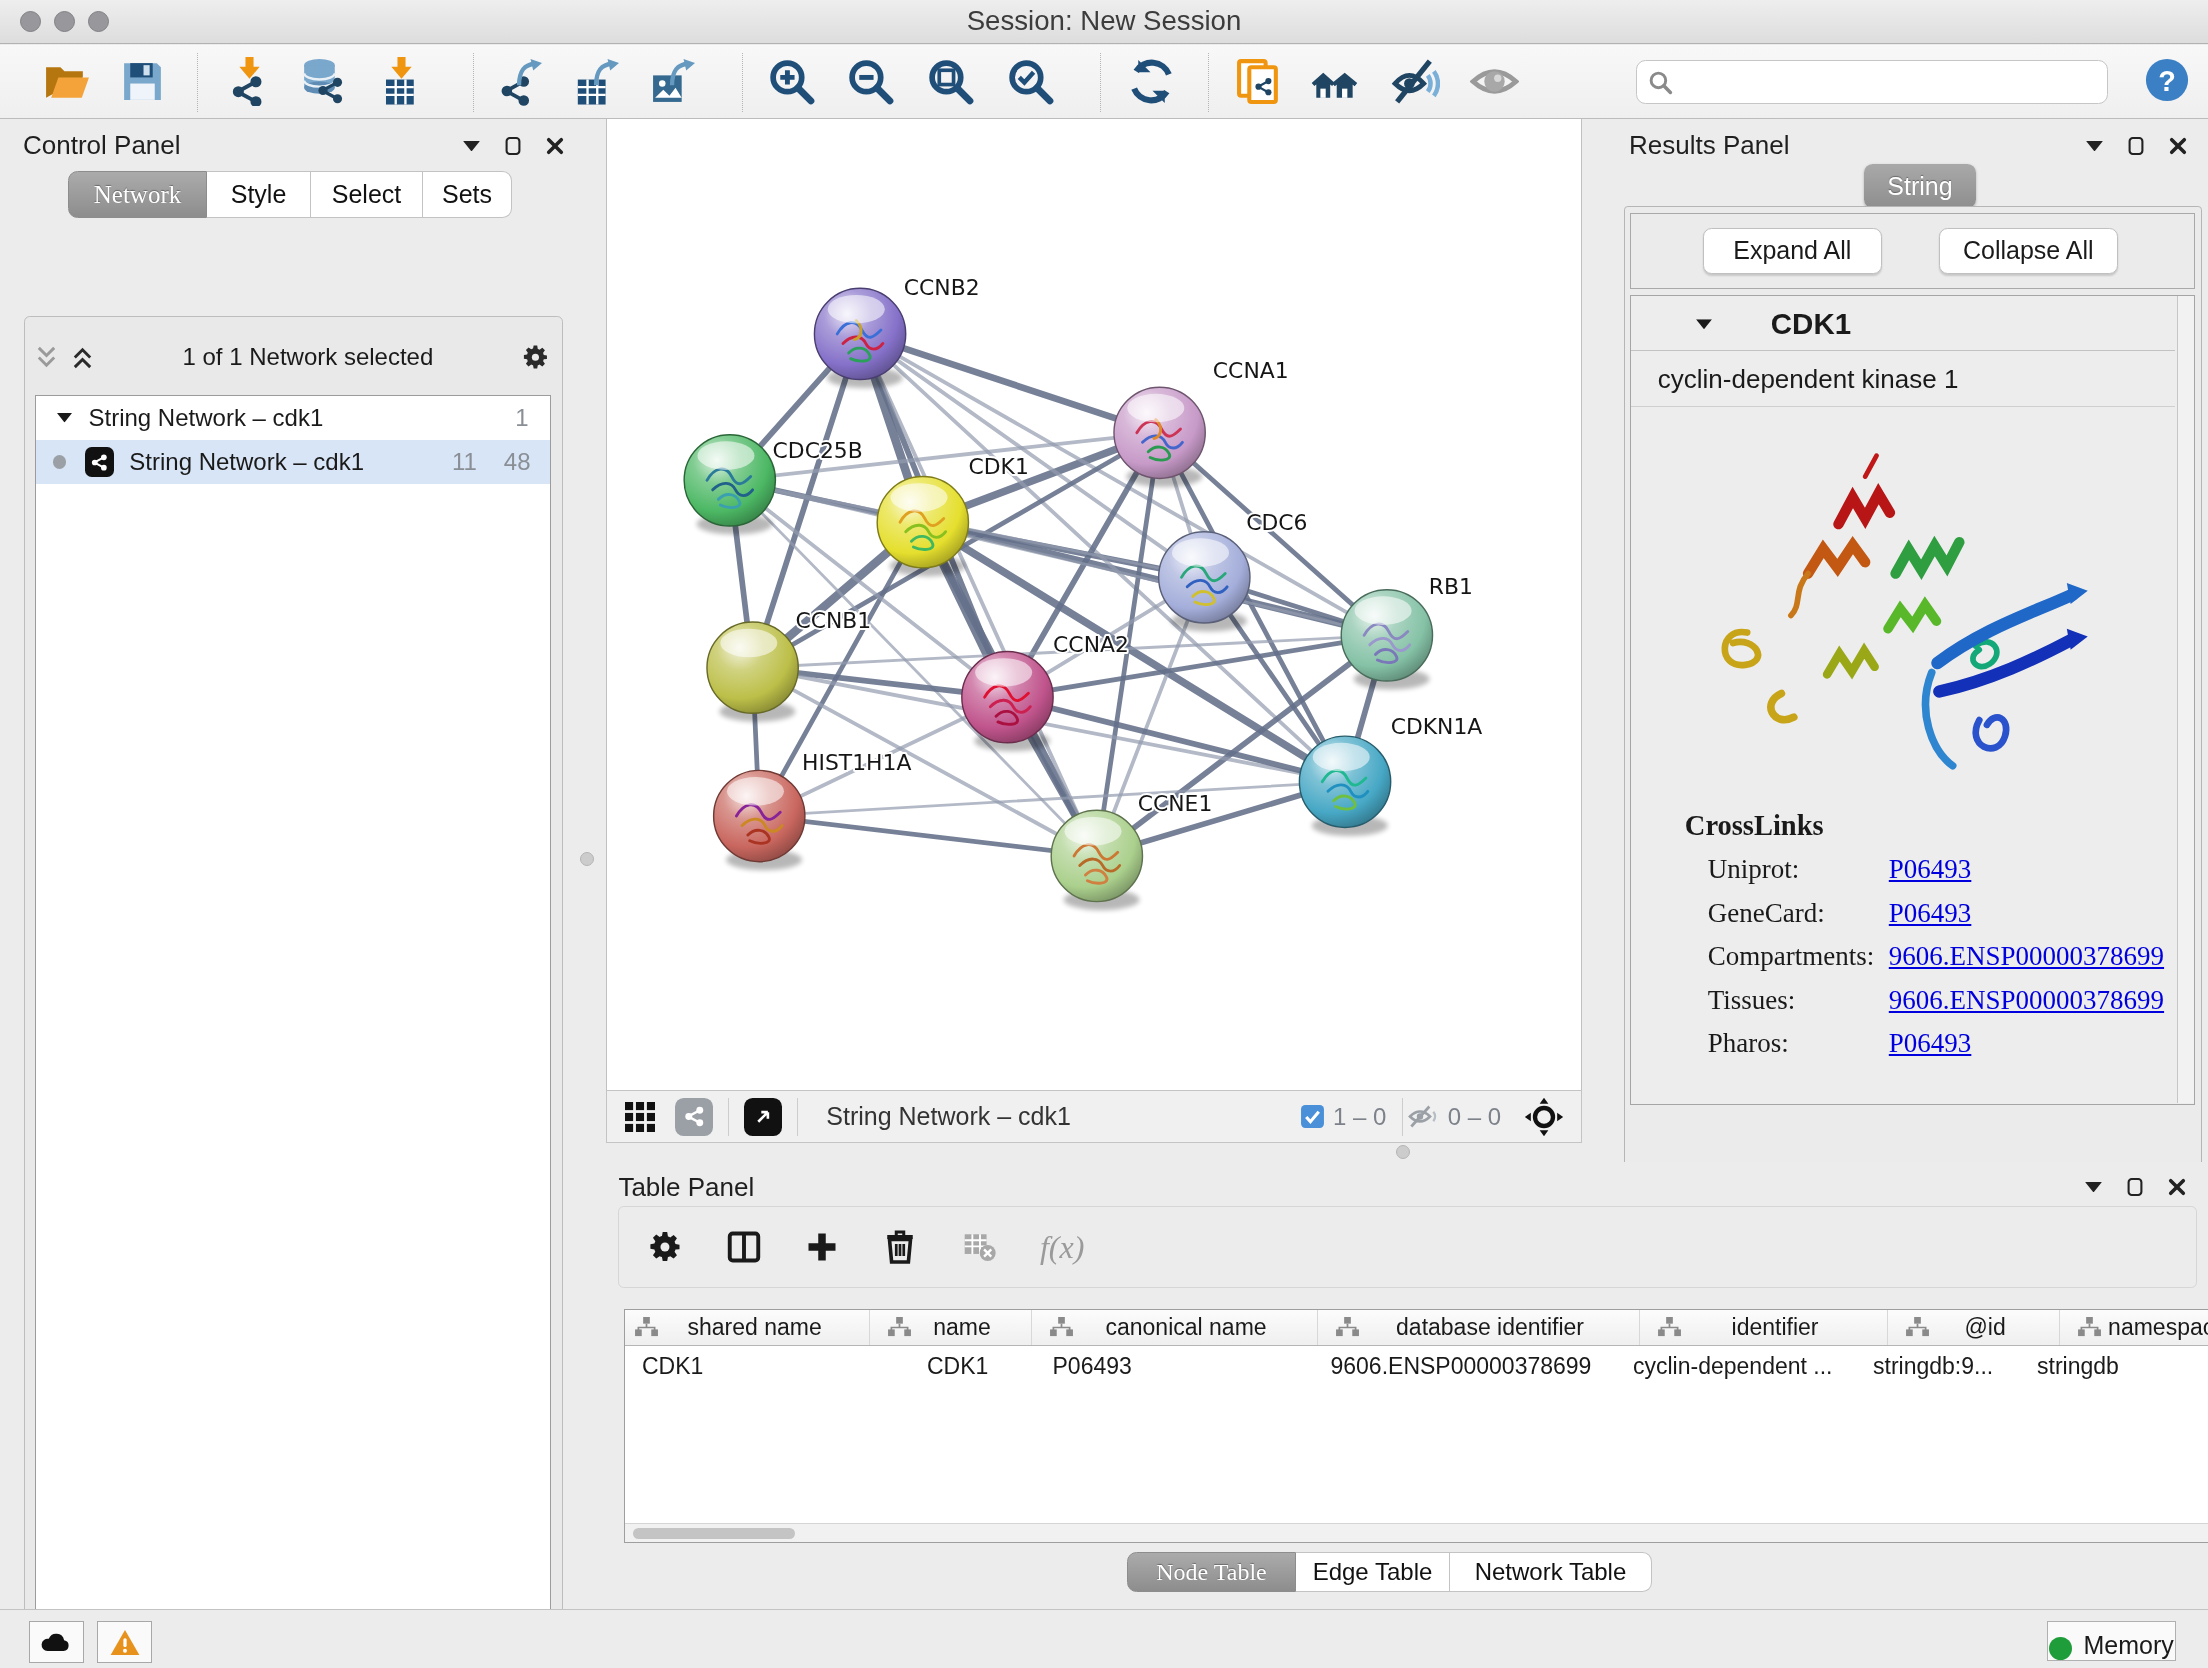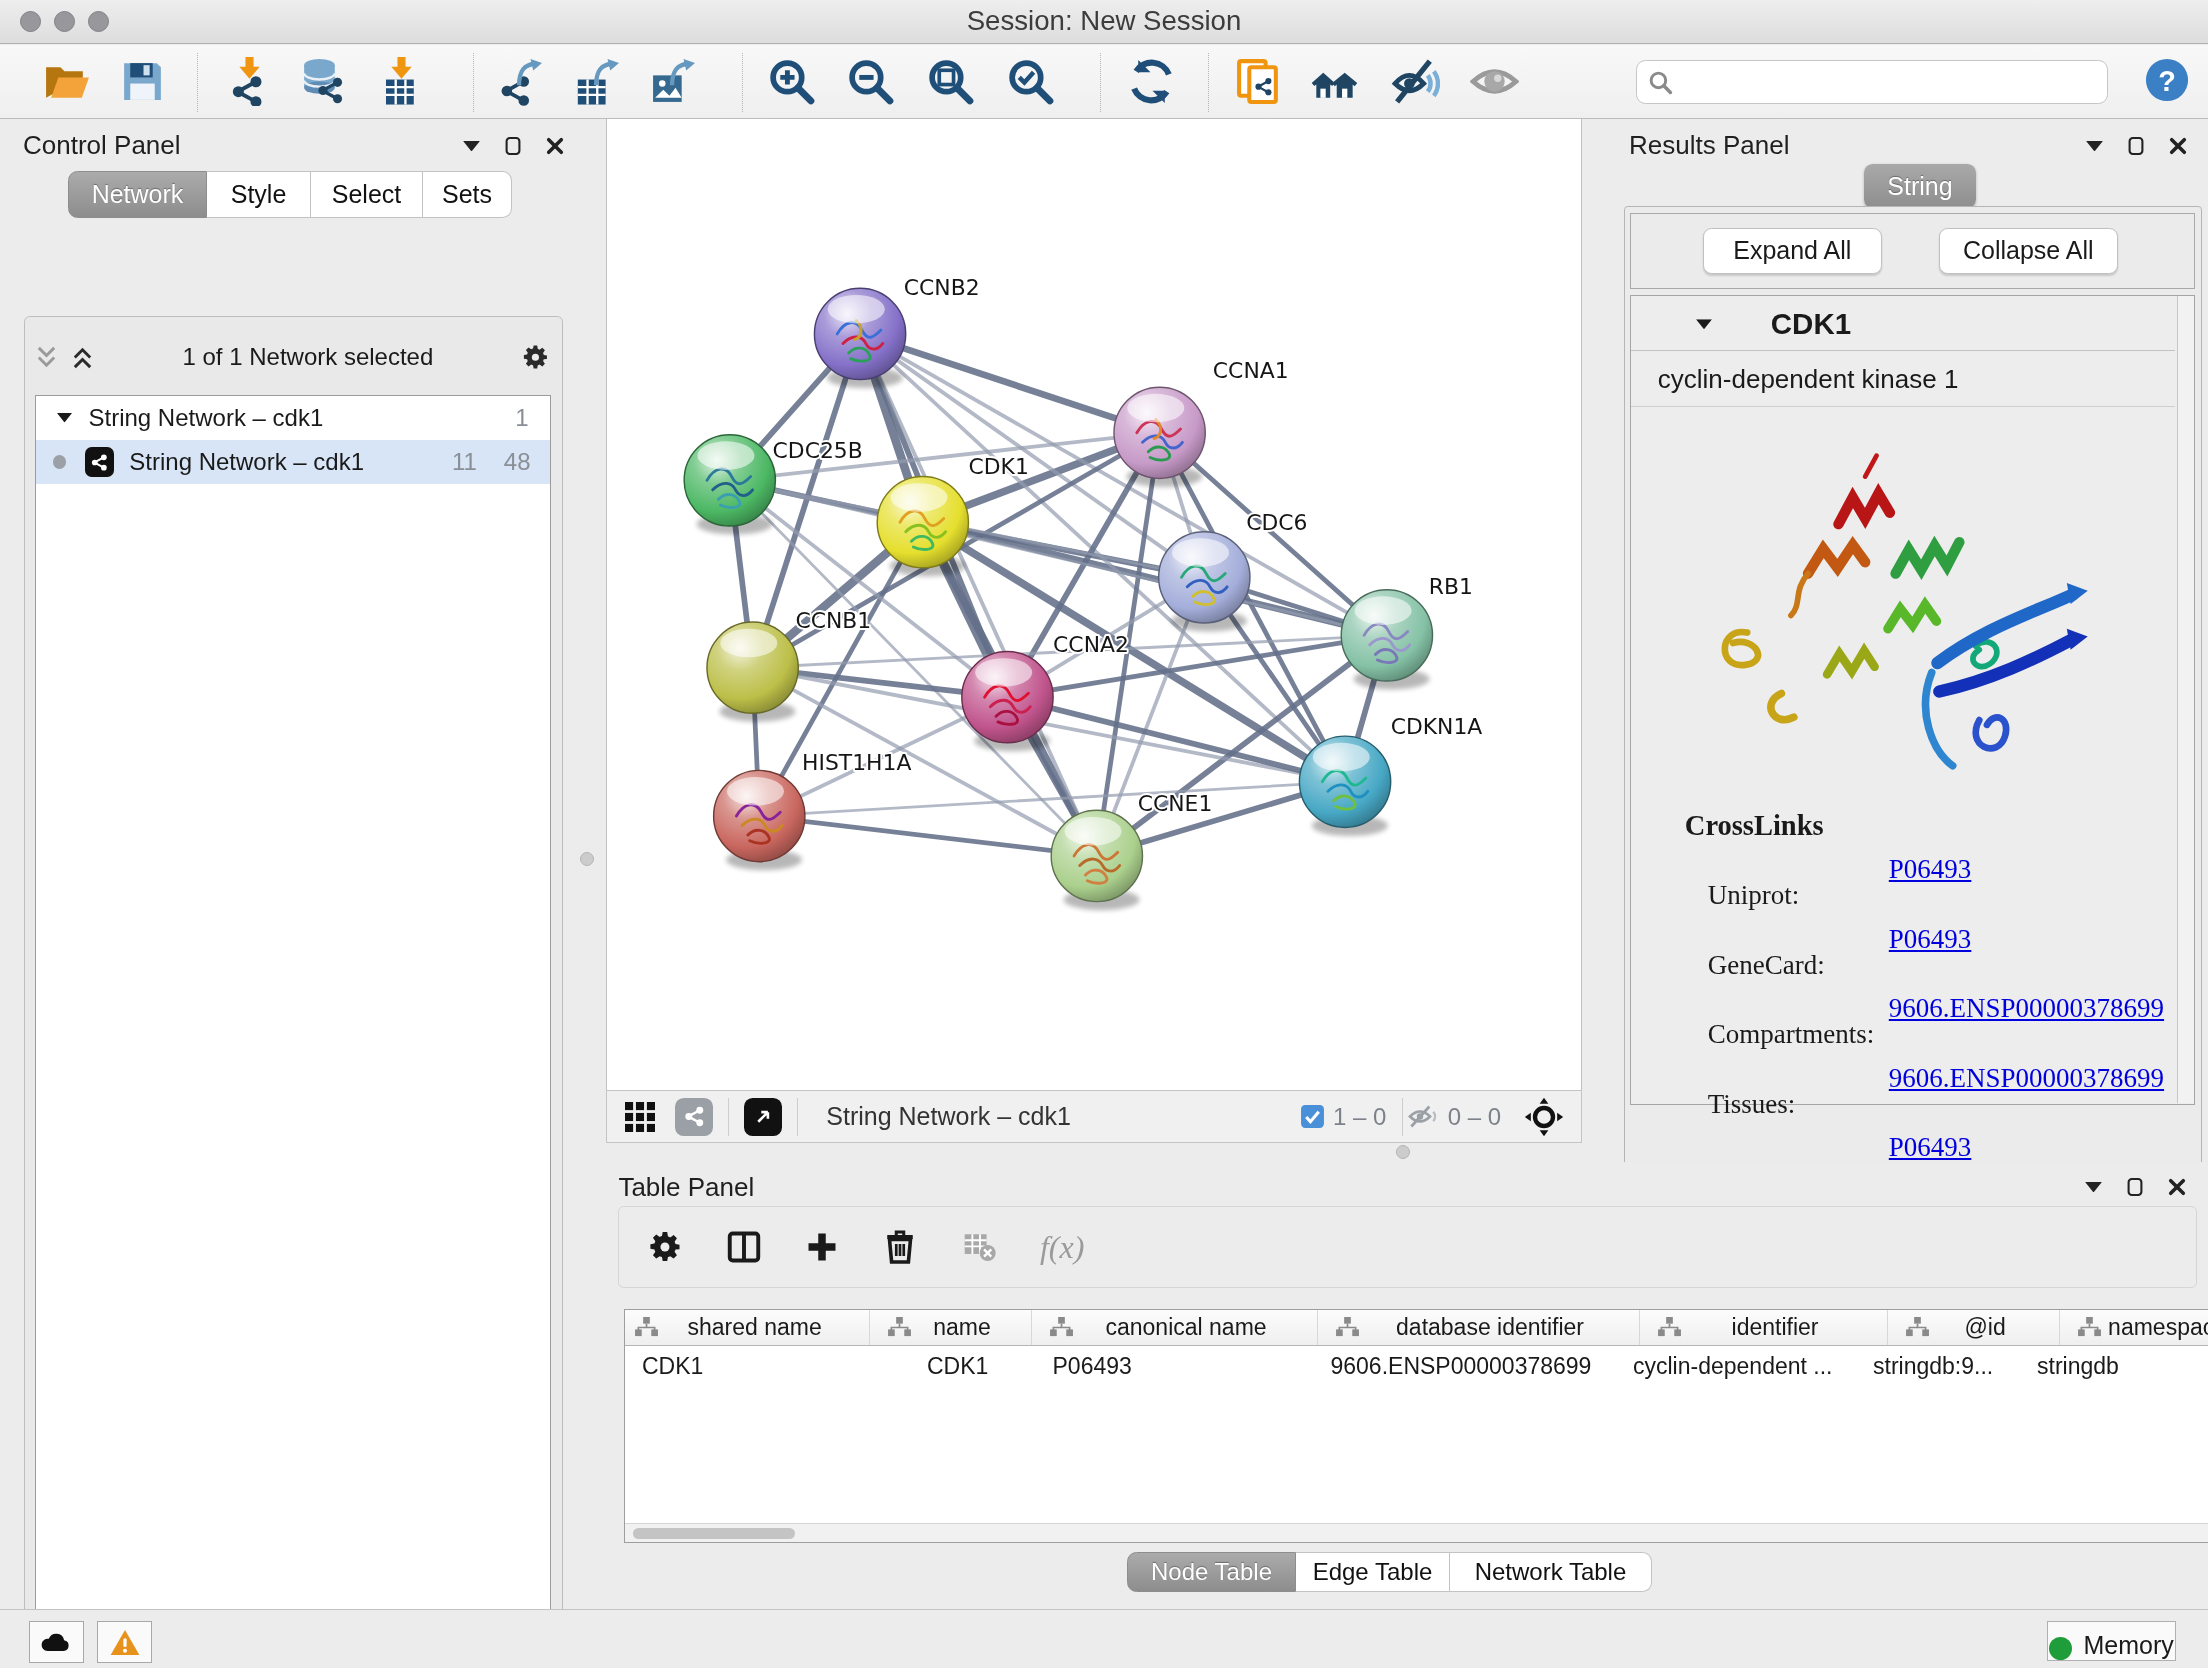--- a/index.html
+++ b/index.html
@@ -31,21 +31,21 @@
   .ptitle { font-size:26px; color:#1f1f1f; }
 
   
   #control-panel { left:0; top:119px; width:599px; height:1490px; background:#ececec; }
   .tabrow { position:absolute; display:flex; }
   .tabbtn { height:47px; background:#fff; border:1px solid #c3c3c3; border-left:none;
     font-size:25px; display:flex; align-items:center; justify-content:center; color:#111; }
   .tabbtn:first-child { border-left:1px solid #c3c3c3; border-radius:9.5px 0 0 9.5px; }
   .tabbtn:last-child { border-radius:0 9.5px 9.5px 0; }
   .tabbtn.sel { background:linear-gradient(#ababab,#8d8d8d); color:#fff;
-    text-shadow:0 -1px 1px rgba(0,0,0,.35); border-color:#8d8d8d; }
+    text-shadow:0 -1px 1px rgba(0,0,0,.35); border-color:#8d8d8d;font-family:Liberation Serif, serif; }
   #cp-box { position:absolute; left:24px; top:197px; width:539px; height:1379px;
     background:#e9e9e9; border:1.9px solid #bdbdbd; border-radius:5.7px; }
   #cp-statusrow { position:absolute; left:9.5px; top:19px; width:516px; height:42px;
     display:flex; align-items:center; }
   #cp-status { flex:1; text-align:center; font-size:24px; }
   #cp-list { position:absolute; left:9.5px; top:78px; width:516px; height:1286px;
     background:#fff; border:1.9px solid #9c9c9c; }
   .treerow { position:relative; height:44px; display:flex; align-items:center; font-size:24px; }
   .treerow.sel { background:#d8e5f6; }
   .cnt { color:#8a8f96; }
@@ -86,21 +86,21 @@
     border-bottom:1px solid #c2c2c2; display:flex; align-items:center; }
   #rp-gene { font-size:29.5px; font-weight:bold; margin-left:59px; }
   #rp-desc { position:absolute; left:0; top:56px; width:544px; height:55px;
     border-bottom:1px solid #cfcfcf; display:flex; align-items:center; font-size:26px; padding-left:27px; }
   #rp-vscroll { position:absolute; right:0px; top:0; width:17px; height:807px;
     background:#f2f2f2; border-left:1.9px solid #c6c6c6; }
   #crosslinks { position:absolute; left:16px; top:514px; width:544px;
     font-family:"Liberation Serif",serif; }
   #crosslinks-title { font-size:28.5px; font-weight:bold; margin-left:38px; }
   .clrow { display:flex; margin:12.4px 0 0 61px; font-size:27px; }
-  .cllabel { width:181px;margin-top:26px; }
+  .cllabel { width:181px; }
   .cllink { color:#0000de; text-decoration:underline; }
 
   
   #table-panel { left:606px; top:1162px; width:1603px; height:447px; background:#ececec; }
   #tp-toolbar { position:absolute; left:12.4px; top:44px; width:1579px; height:82px;
     background:#ececec; border:1px solid #d6d6d6; border-radius:5.7px;
     display:flex; align-items:center; gap:42px; padding-left:28.5px; }
   #fx-label { font-family:"Liberation Serif",serif; font-style:italic;
     font-size:32px; color:#9a9a9a; }
   #tp-table { position:absolute; left:18px; top:147px; width:1585px; height:234px;

